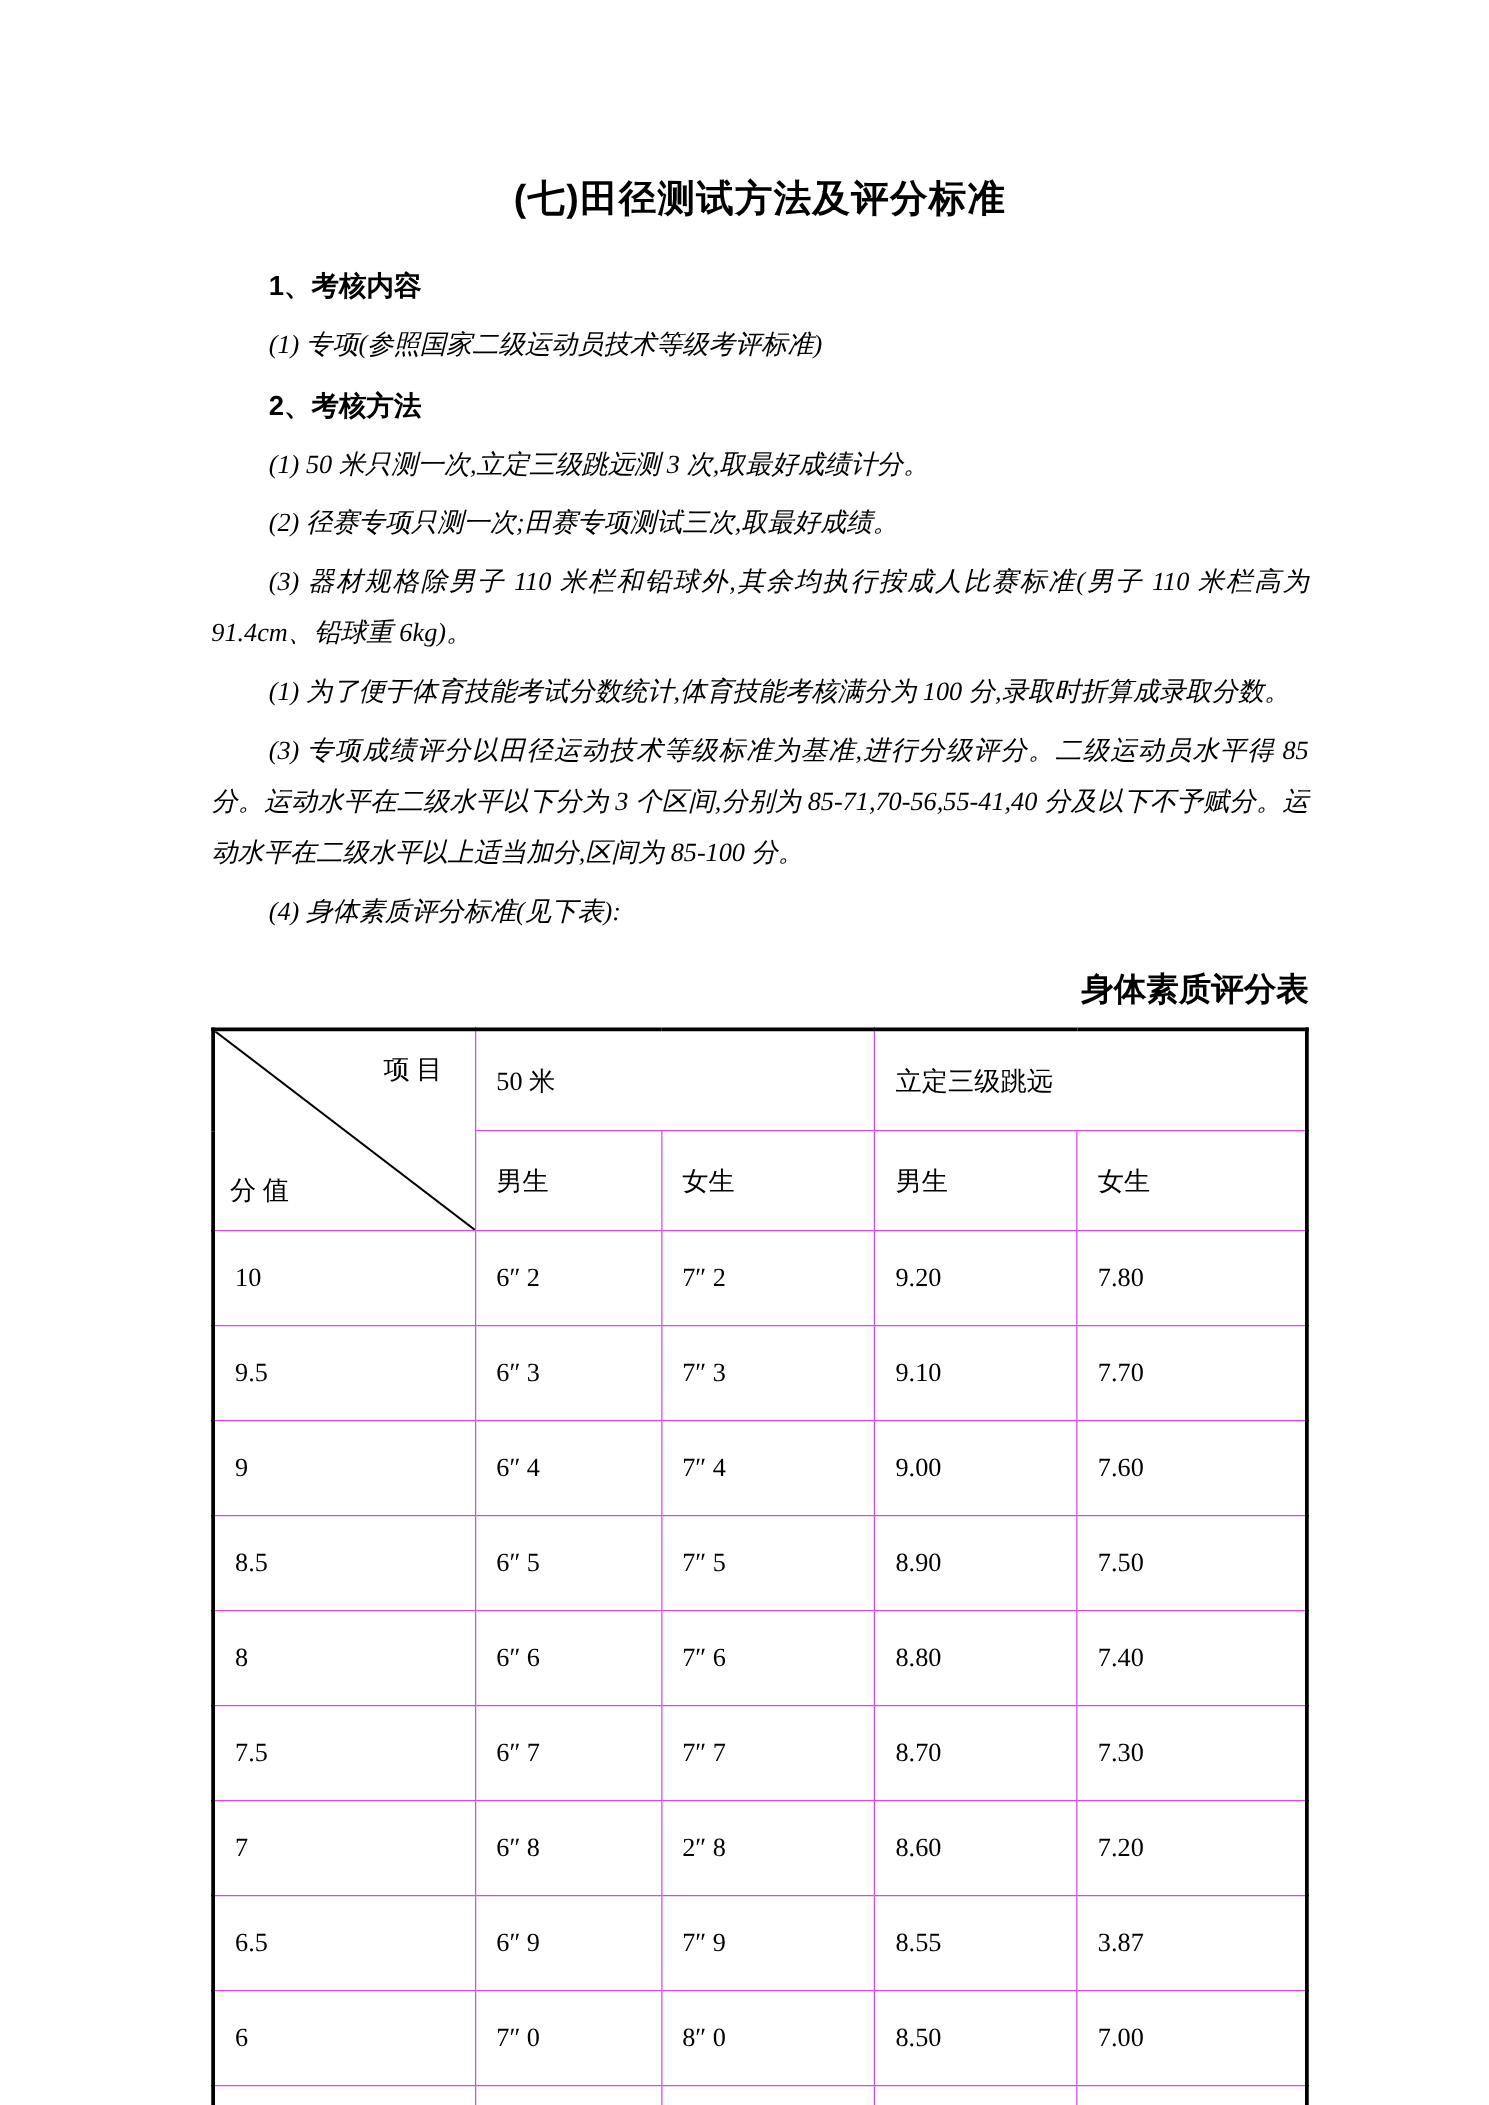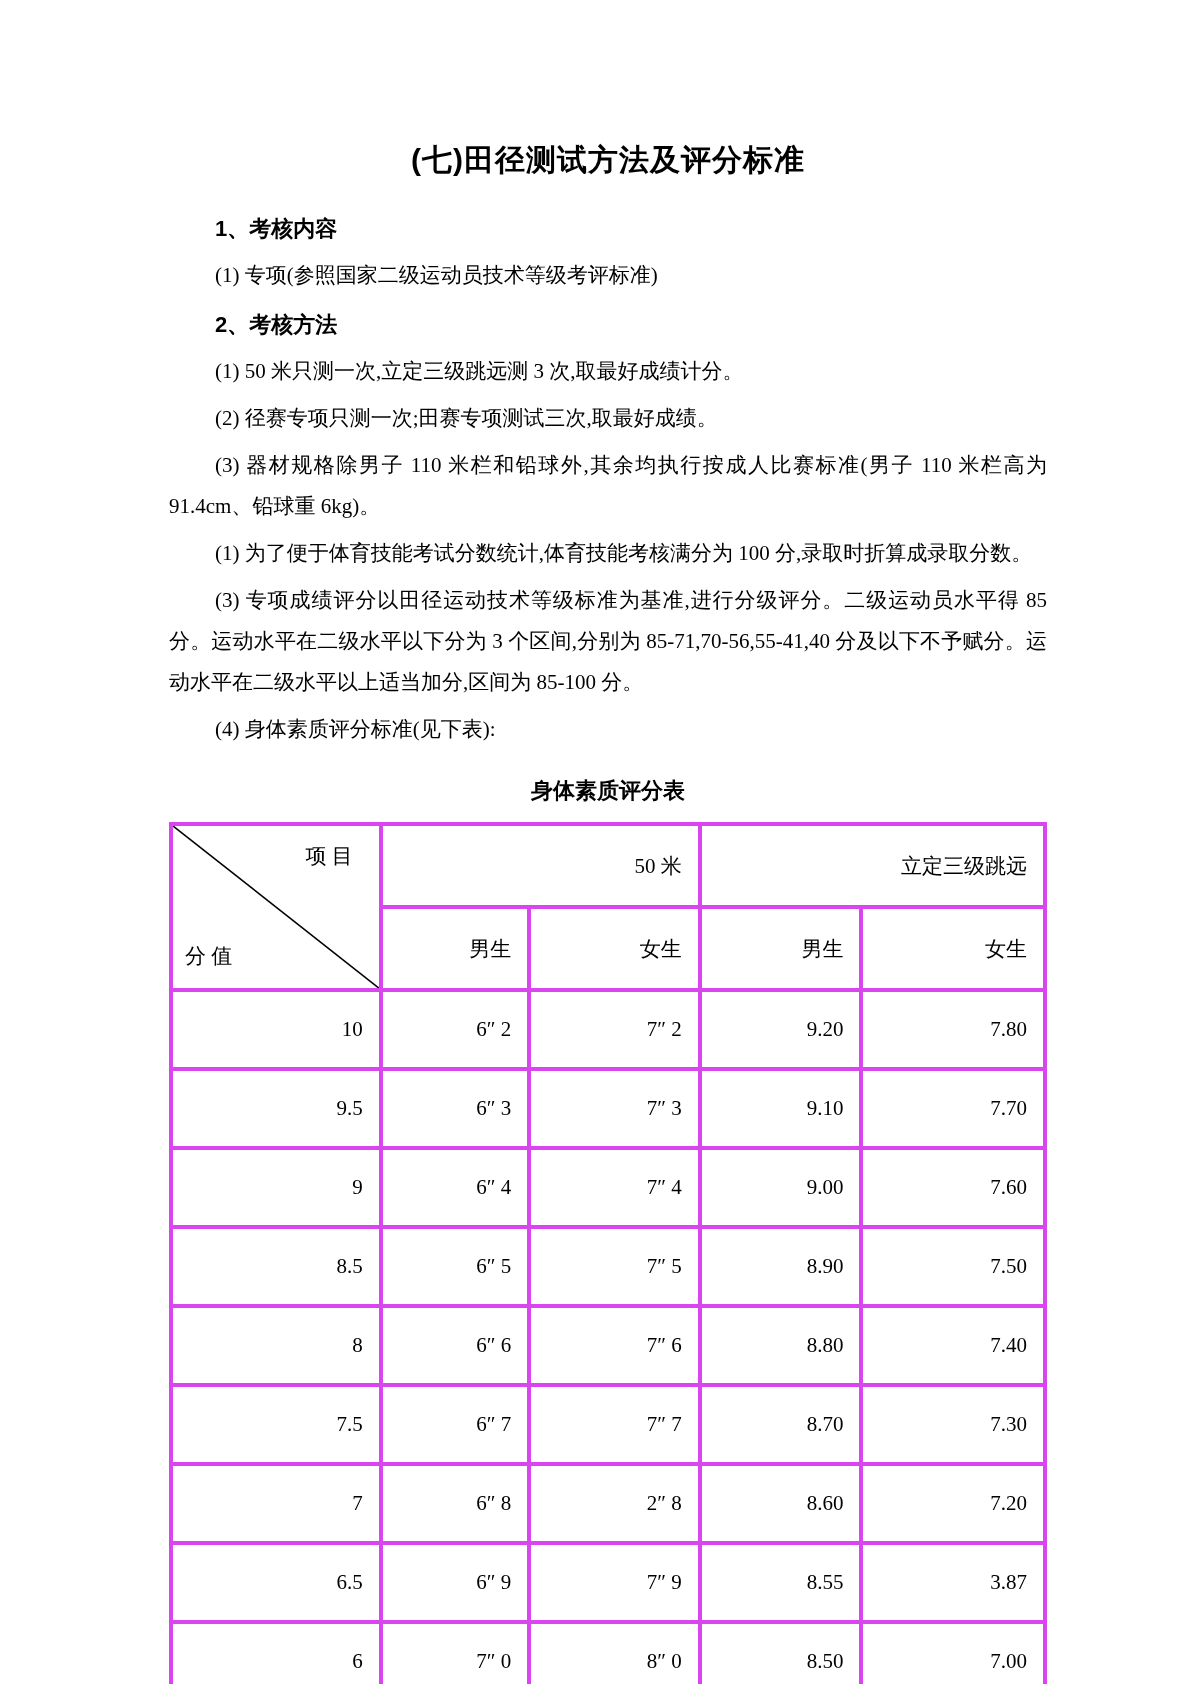--- a/index.html
+++ b/index.html
@@ -32,40 +32,41 @@
     line-height:42px;
     margin:8px 0 5px 0;
     text-indent:46px;
   }
   .para {
     font-size:21px;
     line-height:41px;
     margin:0 0 6px 0;
     text-indent:46px;
     text-align:justify;
+    font-style:italic;
   }
   .table-title {
     font-family:"Liberation Sans","DejaVu Sans",sans-serif;
     font-weight:bold;
-    font-size:22px;
+    font-size:26px;
     line-height:30px;
-    text-align:center;
+    text-align:right;
     margin:26px 0 16px 0;
   }
   table.score-table {
     width:100%;
     border-collapse:collapse;
     table-layout:fixed;
     border:3px solid #000;
   }
   table.score-table th, table.score-table td {
-    border:4px solid #d946ef;
+    border:1px solid #d946ef;
     font-size:21px;
     font-weight:normal;
-    text-align:right;
+    text-align:left;
     vertical-align:middle;
     padding:16px;
     height:43px;
   }
   table.score-table thead th { height:47px; }
   td.corner-cell {
     position:relative;
     padding:0;
   }
   td.corner-cell svg {

